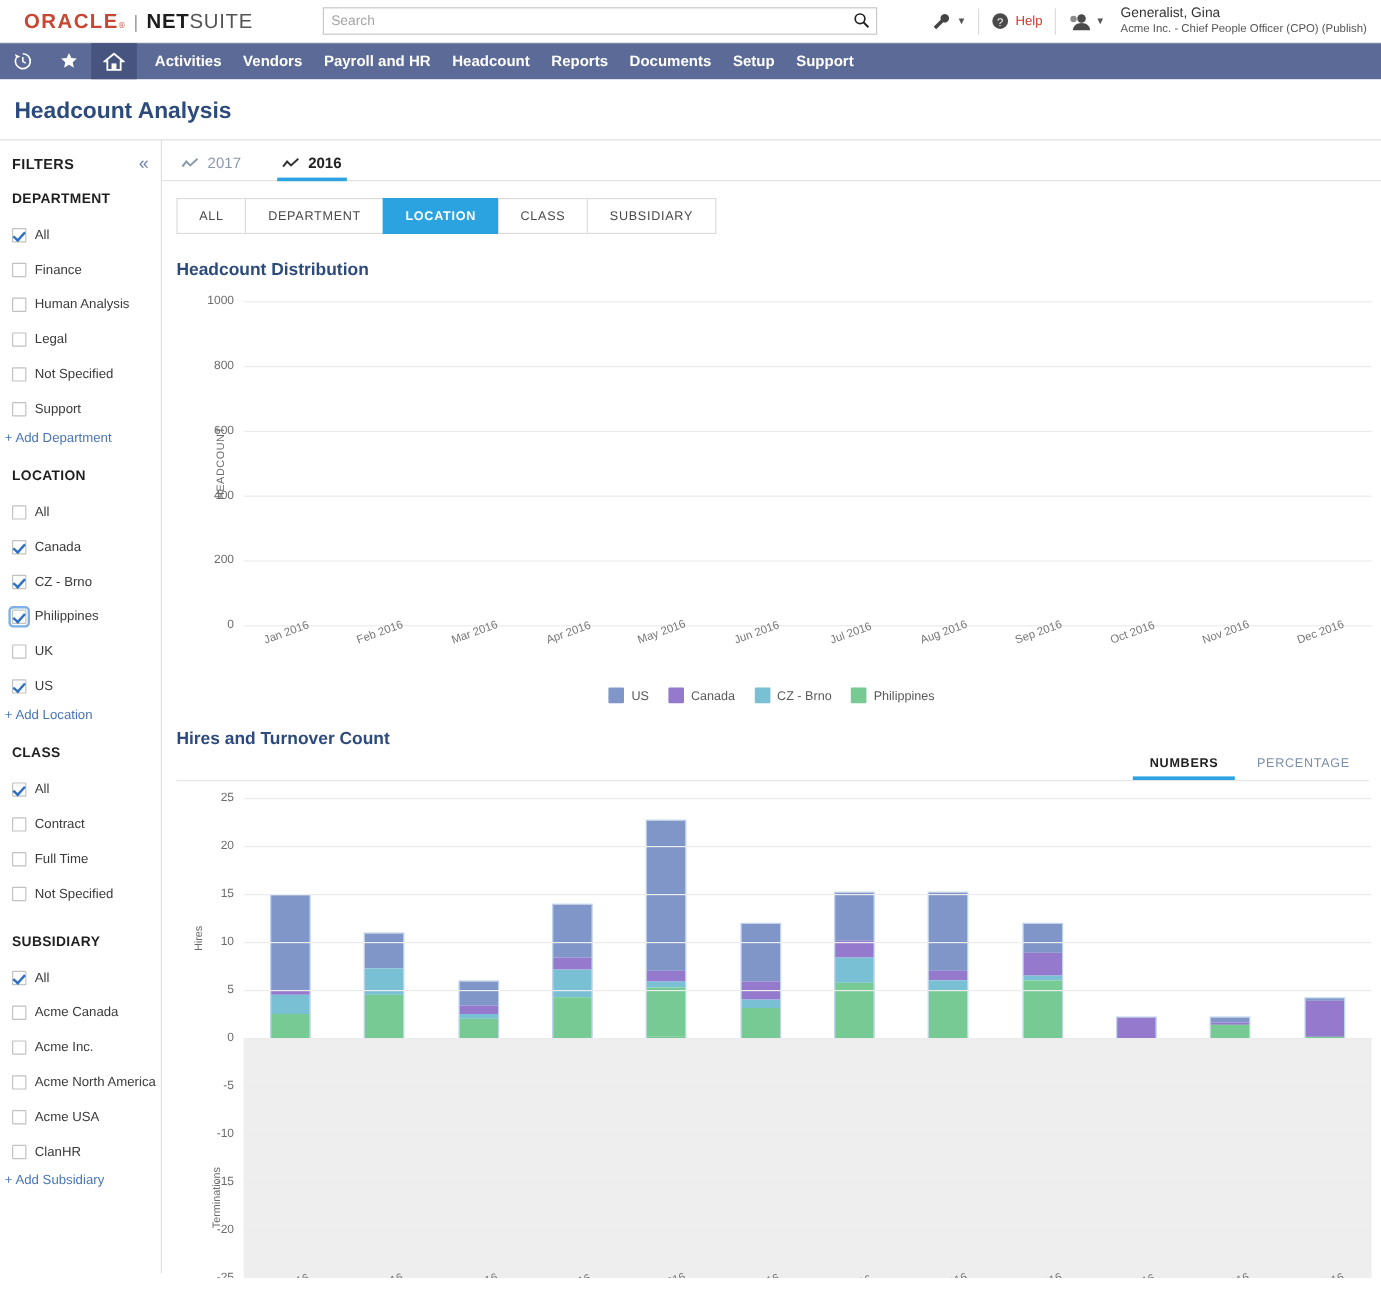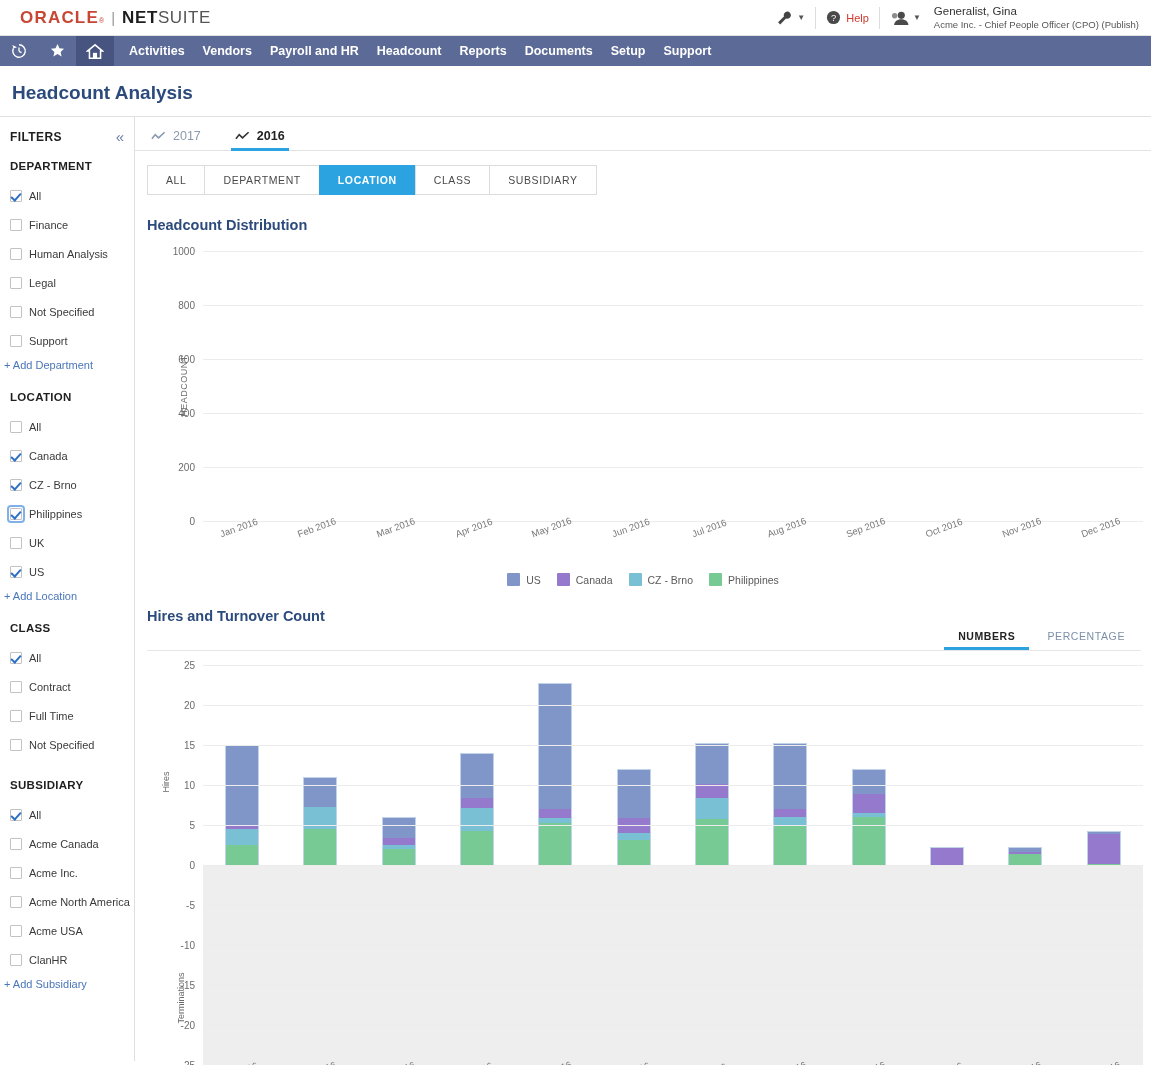--- a/index.html
+++ b/index.html
@@ -229,20 +229,27 @@
 
 <div class="topbar">
   <div class="brand">
     <span class="brand-oracle">ORACLE</span>
       <span class="brand-sup">®</span>
     <span class="brand-sep">|</span>
     <span class="brand-net">NET</span>
       <span class="brand-suite">SUITE</span>
   </div>
 
+  <div class="search-wrap">
+    <input class="search-input" type="text" placeholder="Search" style="">
+    <svg class="search-icon" viewBox="0 0 16 16">
+      <circle cx="6.5" cy="6.5" r="4.6" fill="none" stroke="#222" stroke-width="1.6"></circle>
+      <line x1="10" y1="10" x2="14.5" y2="14.5" stroke="#222" stroke-width="1.8"></line>
+    </svg>
+  </div>
 
   <div class="top-right">
     <div class="tr-item">
       <svg width="17" height="16" viewBox="0 0 20 20">
         <path d="M13.5 2a4.5 4.5 0 0 0-4.2 6.1L2 15.4 4.6 18l7.3-7.3A4.5 4.5 0 1 0 13.5 2z" fill="#444"></path>
       </svg>
       <span class="caret">▼</span>
     </div>
     <div class="tr-divider"></div>
     <div class="tr-item">

